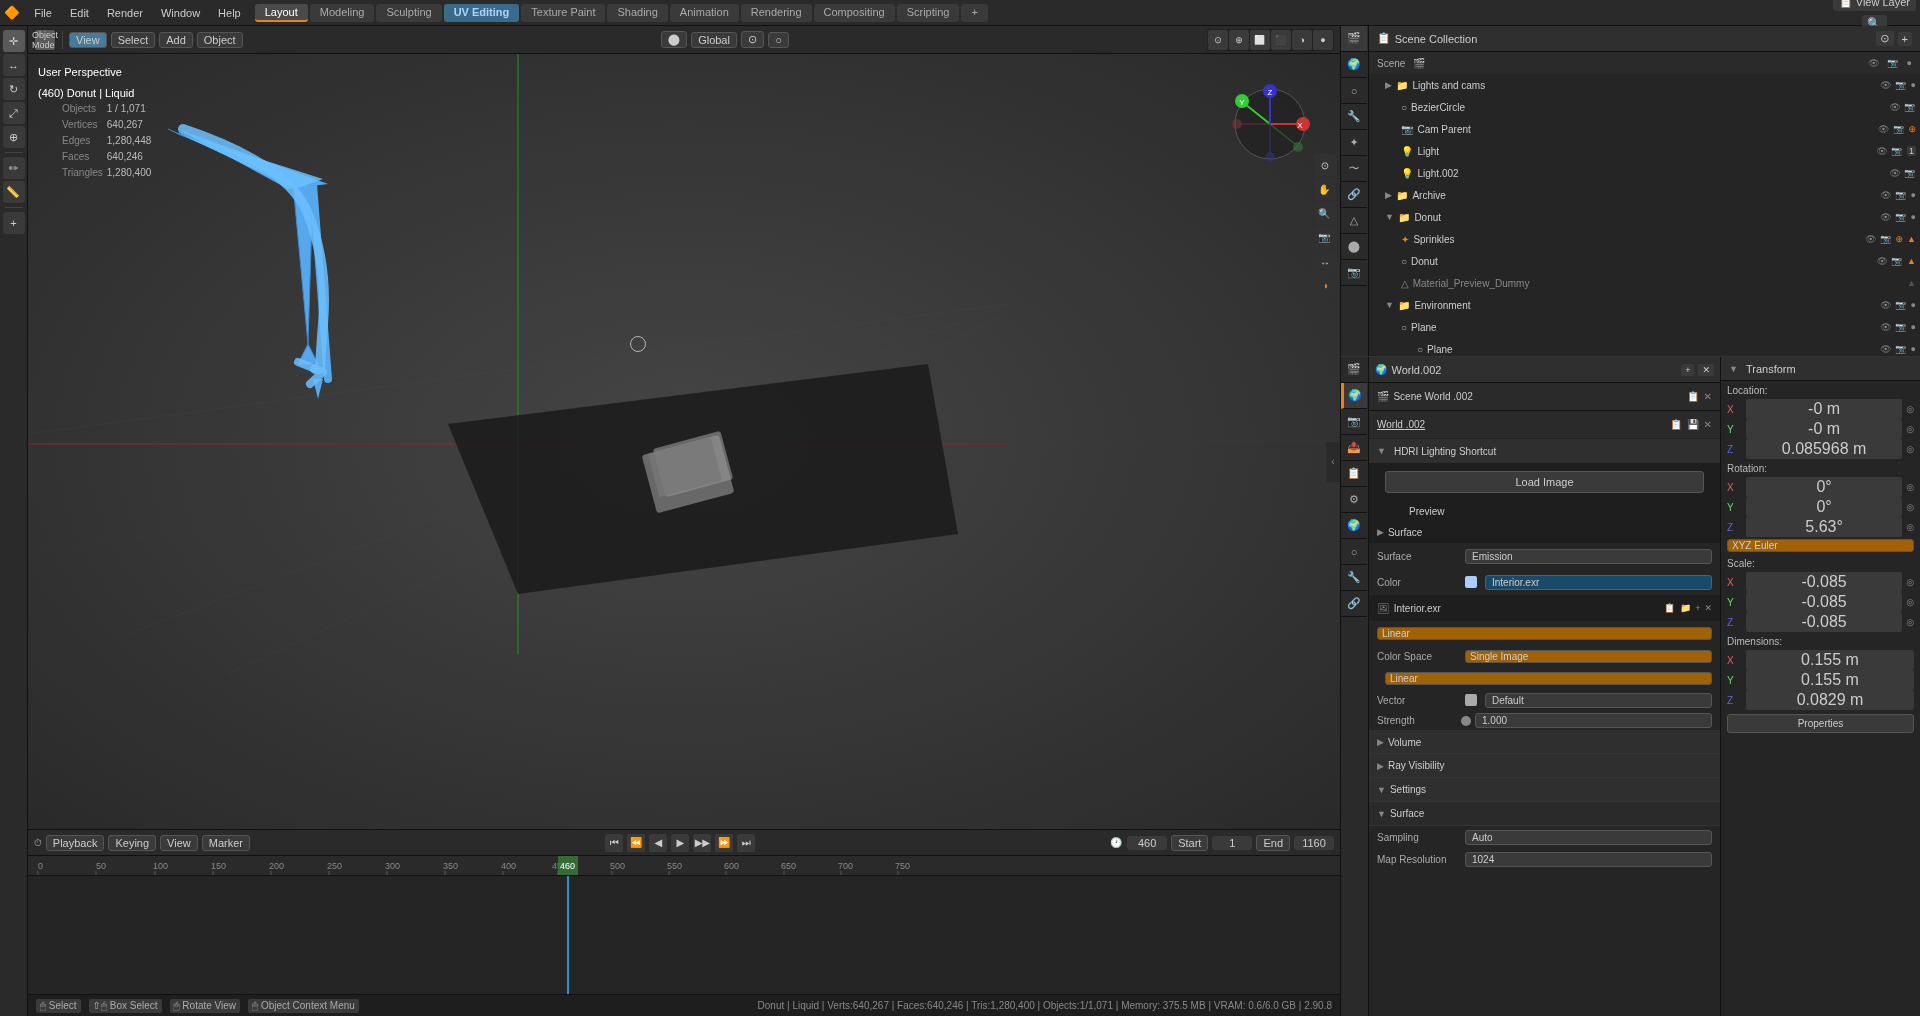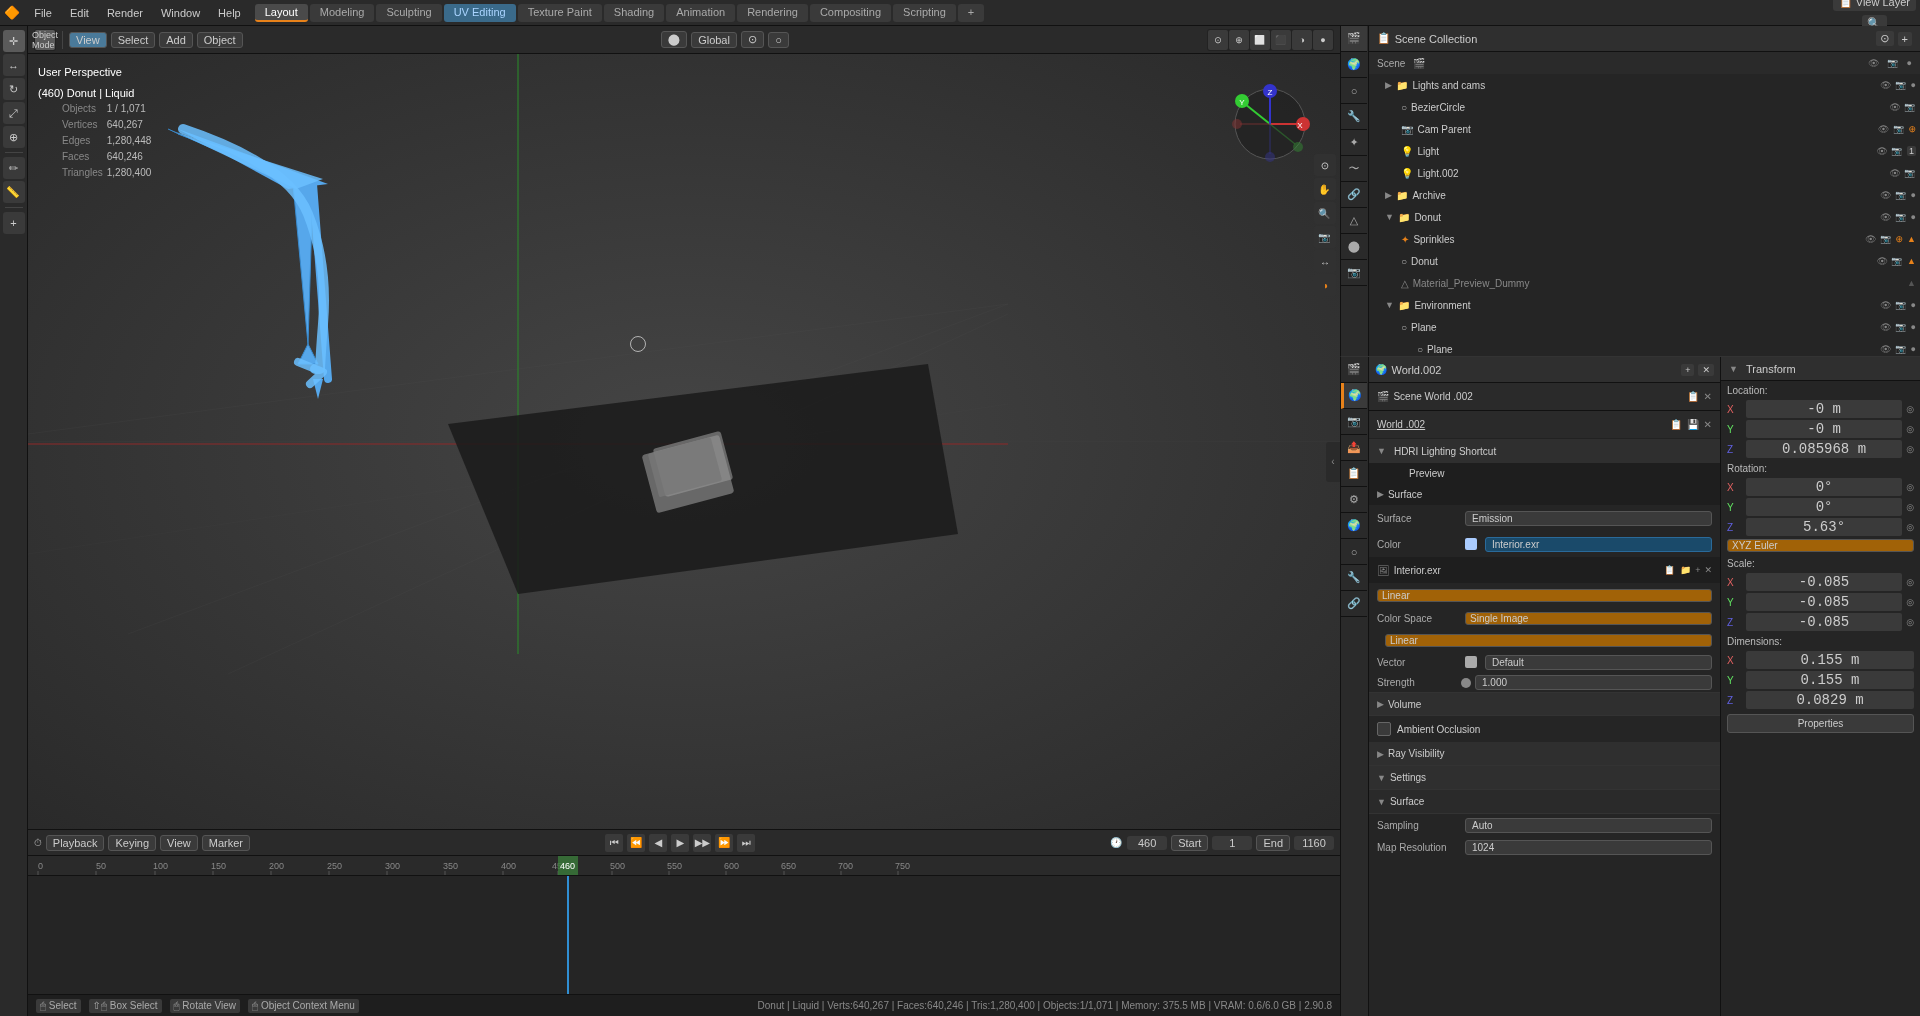--- a/index.html
+++ b/index.html
@@ -4,21 +4,21 @@
   <style>
     * { box-sizing: border-box; margin: 0; padding: 0; }
     body { background: #1a1a1a; color: #ccc; font-family: 'Arial', sans-serif; font-size: 11px; overflow: hidden; width: 1920px; height: 1016px; position: relative; }
     
     
     .top-menu-bar { display: flex; align-items: center; height: 26px; background: #2a2a2a; border-bottom: 1px solid #111; padding: 0 4px; gap: 2px; }
     .top-menu-bar .menu-item { padding: 2px 8px; cursor: pointer; color: #ccc; font-size: 11px; border-radius: 3px; }
     .top-menu-bar .workspace-tabs { display: flex; gap: 2px; margin-left: 4px; }
     .workspace-tab { padding: 2px 10px; background: #3a3a3a; border-radius: 3px; cursor: pointer; color: #aaa; font-size: 11px; }
     .workspace-tab.active { background: #4a4a4a; color: #fff; border-bottom: 2px solid #e8821a; }
-    .workspace-tab.uv-editing { background: #3a6a8a; color: #aad4ff; }
+    .workspace-tab.uv-editing { background: #3a6a8a; color: #aad4ff; font-weight: bold; }
     .top-menu-spacer { flex: 1; }
     .top-menu-right { display: flex; gap: 4px; align-items: center; flex-direction: column; }
     .top-icon-btn { padding: 2px 6px; background: #3a3a3a; border-radius: 3px; cursor: pointer; color: #ccc; font-size: 11px; }
     
     
     .main-layout { display: flex; height: calc(1016px - 26px); }
     
     
     .left-toolbar { width: 28px; background: #2a2a2a; border-right: 1px solid #111; display: flex; flex-direction: column; align-items: center; padding: 4px 2px; gap: 2px; }
     .toolbar-icon { width: 22px; height: 22px; background: #3a3a3a; border-radius: 3px; display: flex; align-items: center; justify-content: center; cursor: pointer; color: #ccc; font-size: 11px; }
@@ -65,21 +65,21 @@
     .panel-header { height: 26px; background: #2f2f2f; display: flex; align-items: center; padding: 0 8px; gap: 4px; font-size: 11px; color: #ccc; border-bottom: 1px solid #111; }
     .collection-item { display: flex; align-items: center; padding: 2px 4px; gap: 4px; cursor: pointer; height: 22px; }
     .prop-label { color: #aaa; font-size: 10px; min-width: 80px; }
     .prop-value { background: #3a3a3a; border-radius: 3px; padding: 1px 6px; font-size: 10px; color: #ccc; flex: 1; border: 1px solid #555; }
     .prop-value.blue { background: #1a4a6a; border-color: #2a6a9a; }
     
     
     .transform-panel { width: 200px; background: #252525; border-left: 1px solid #111; overflow-y: auto; }
     .transform-row { display: flex; align-items: center; padding: 1px 6px; gap: 4px; height: 20px; }
     .transform-label { color: #bbb; font-size: 10px; min-width: 15px; }
-    .transform-value { background: #3a3a3a; border-radius: 2px; padding: 1px 4px; font-size: 14px; color: #ccc; flex: 1; text-align: center; font-family: Liberation Mono, monospace; }
+    .transform-value { background: #3a3a3a; border-radius: 2px; padding: 1px 4px; font-size: 16px; color: #ccc; flex: 1; text-align: center; }
     
     
     .dropdown { background: #a16207; border: 1px solid #555; border-radius: 3px; padding: 0 4px; color: #ccc; font-size: 10px; width: 100%; cursor: pointer; }
     
     
     .color-swatch { width: 12px; height: 12px; border-radius: 2px; display: inline-block; }
     
     
     .checkbox { width: 14px; height: 14px; background: #3a3a3a; border: 1px solid #666; border-radius: 2px; display: inline-flex; align-items: center; justify-content: center; font-size: 8px; }
     
@@ -617,20 +617,23 @@
           <span style="font-size:10px; color:#888;">💾</span>
           <span style="font-size:10px; color:#888;">✕</span>
         </div>
 
         <div style="background:#1e1e1e; padding:0;">
           <div style="display:flex; align-items:center; padding:4px 8px; background:#2f2f2f; gap:4px; height:24px;">
             <span class="section-collapse">▼</span>
             <span style="font-size:10px; color:#ccc;">HDRI Lighting Shortcut</span>
           </div>
 
+          <div style="padding:4px 8px;">
+            <div class="load-image-btn">Load Image</div>
+          </div>
 
           <div style="display:flex; align-items:center; padding:2px 8px; height:20px;">
             <span style="font-size:10px; color:#ccc;margin-left:32px;">Preview</span>
           </div>
 
           <div style="display:flex; align-items:center; padding:2px 8px; height:22px;">
             <span class="section-collapse">▶</span>
             <span style="font-size:10px; color:#ccc;">Surface</span>
           </div>
         </div>
@@ -680,24 +683,20 @@
           <span class="prop-label">Strength</span>
           <span class="strength-dot"></span>
           <div class="prop-value">1.000</div>
         </div>
 
         <div style="display:flex; align-items:center; padding:3px 8px; height:24px; background:#2f2f2f; border-top:1px solid #333; border-bottom:1px solid #333;">
           <span class="section-collapse">▶</span>
           <span style="font-size:10px; color:#ccc;">Volume</span>
         </div>
 
-        <div style="display:flex; align-items:center; padding:3px 8px; gap:6px; height:26px;">
-          <div class="checkbox"></div>
-          <span style="font-size:10px; color:#ccc;">Ambient Occlusion</span>
-        </div>
 
         <div style="display:flex; align-items:center; padding:3px 8px; height:24px; background:#2f2f2f; border-bottom:1px solid #333;">
           <span class="section-collapse">▶</span>
           <span style="font-size:10px; color:#ccc;">Ray Visibility</span>
         </div>
 
         <div style="display:flex; align-items:center; padding:3px 8px; height:24px; background:#2f2f2f; border-bottom:1px solid #333;">
           <span class="section-collapse">▼</span>
           <span style="font-size:10px; color:#ccc;">Settings</span>
         </div>

